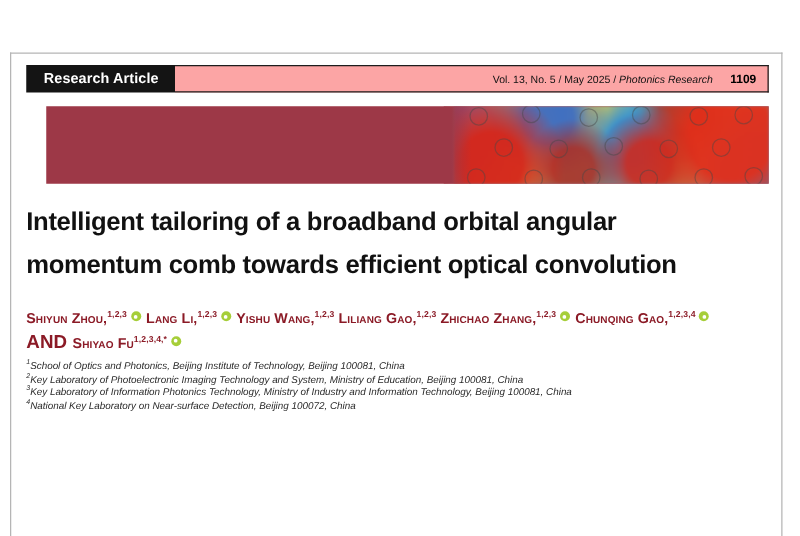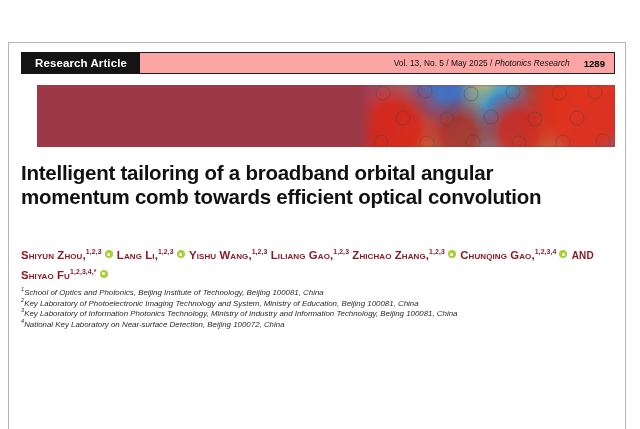--- a/index.html
+++ b/index.html
@@ -141,21 +141,21 @@
   #banner-title .w { color: #ffffff; }
   #banner-title .y { color: #ffe000; }
 
   
   #title {
     position: absolute;
     left: 12px;
     top: 118px;
     width: 560px;
     font-size: 20.5px;
-    line-height: 24px;
+    line-height: 34px;
     font-weight: bold;
     color: #111111;
     letter-spacing: -.25px;
   }
 
   
   #authors {
     position: absolute;
     left: 12px;
     top: 203px;
@@ -168,21 +168,21 @@
   }
   #authors .nm { font-variant: small-caps; }
   #authors sup {
     font-size: 6.9px;
     font-weight: bold;
     vertical-align: super;
     line-height: 0;
   }
   #authors .andw {
     font-variant: small-caps;
-    font-size: 10px;
+    font-size: 15px;
   }
   .orcid {
     display: inline-block;
     width: 8px;
     height: 8px;
     border-radius: 50%;
     background: #a6ce39;
     position: relative;
     margin: 0 1px 0 3px;
     vertical-align: 1px;
@@ -228,21 +228,21 @@
 </style>
 </head>
 <body>
 
 <div id="page">
 
   <div id="runhead">
     <div id="runhead-tab">Research Article</div>
     <div id="runhead-bar">
       <span class="rh-cite"><span>Vol. 13, No. 5 / May 2025 / </span><span class="ital">Photonics Research</span></span>
-      <span class="rh-page">1289</span>
+      <span class="rh-page">1109</span>
     </div>
   </div>
 
   <div id="banner">
     <div id="banner-art"></div>
     <svg id="banner-rings" viewBox="0 0 252 62" preserveAspectRatio="none">
       <circle cx="20" cy="8" r="7"></circle>
       <circle cx="62" cy="6" r="7"></circle>
       <circle cx="108" cy="9" r="7"></circle>
       <circle cx="150" cy="7" r="7"></circle>

